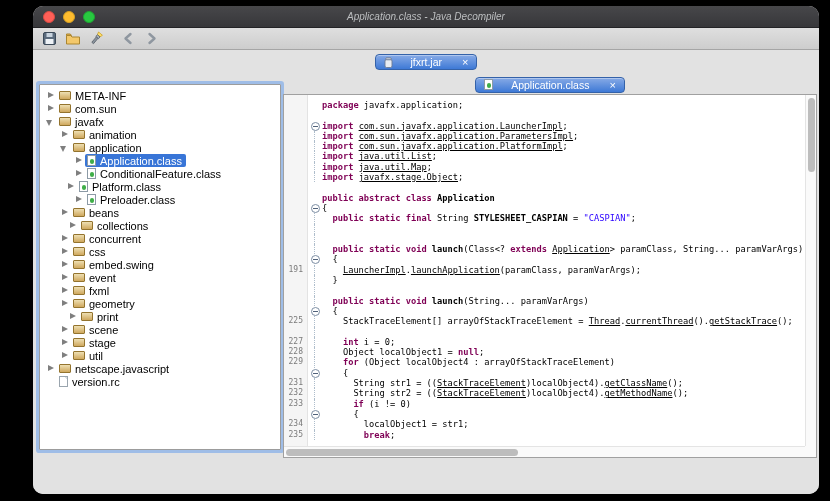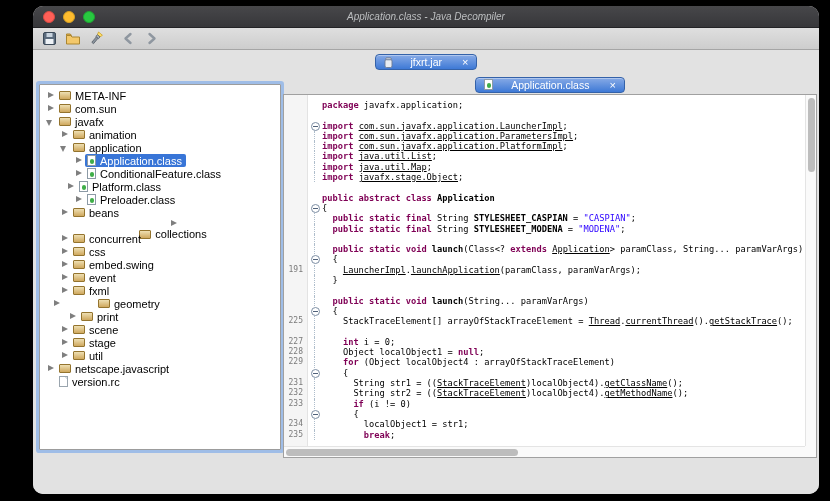--- a/index.html
+++ b/index.html
@@ -225,21 +225,21 @@
             <span class="tlabel">Preloader.class</span>
           </span>
         </div>
         <div class="tree-row" style="padding-left: 20px;">
           <span class="tri right"></span>
           <span class="row-main">
             <span class="ticon icon-package"></span>
             <span class="tlabel">beans</span>
           </span>
         </div>
-        <div class="tree-row" style="padding-left: 28px; flex-direction: column;">
+        <div class="tree-row" style="padding-left: 28px;">
           <span class="tri right"></span>
           <span class="row-main">
             <span class="ticon icon-package"></span>
             <span class="tlabel">collections</span>
           </span>
         </div>
         <div class="tree-row" style="padding-left: 20px;">
           <span class="tri right"></span>
           <span class="row-main">
             <span class="ticon icon-package"></span>
@@ -267,21 +267,21 @@
             <span class="tlabel">event</span>
           </span>
         </div>
         <div class="tree-row" style="padding-left: 20px;">
           <span class="tri right"></span>
           <span class="row-main">
             <span class="ticon icon-package"></span>
             <span class="tlabel">fxml</span>
           </span>
         </div>
-        <div class="tree-row" style="padding-left: 12px; gap: 33px;">
+        <div class="tree-row" style="padding-left: 20px;">
           <span class="tri right"></span>
           <span class="row-main">
             <span class="ticon icon-package"></span>
             <span class="tlabel">geometry</span>
           </span>
         </div>
         <div class="tree-row" style="padding-left: 28px;">
           <span class="tri right"></span>
           <span class="row-main">
             <span class="ticon icon-package"></span>
@@ -341,21 +341,21 @@
           <div class="code-line"><span class="gutter"></span><span class="fold minus"></span><span class="ctext"><span class="tok-k">import </span><span class="tok-u">com.sun.javafx.application.LauncherImpl</span><span class="tok-p">;</span></span></div>
           <div class="code-line"><span class="gutter"></span><span class="fold line"></span><span class="ctext"><span class="tok-k">import </span><span class="tok-u">com.sun.javafx.application.ParametersImpl</span><span class="tok-p">;</span></span></div>
           <div class="code-line"><span class="gutter"></span><span class="fold line"></span><span class="ctext"><span class="tok-k">import </span><span class="tok-u">com.sun.javafx.application.PlatformImpl</span><span class="tok-p">;</span></span></div>
           <div class="code-line"><span class="gutter"></span><span class="fold line"></span><span class="ctext"><span class="tok-k">import </span><span class="tok-u">java.util.List</span><span class="tok-p">;</span></span></div>
           <div class="code-line"><span class="gutter"></span><span class="fold line"></span><span class="ctext"><span class="tok-k">import </span><span class="tok-u">java.util.Map</span><span class="tok-p">;</span></span></div>
           <div class="code-line"><span class="gutter"></span><span class="fold line"></span><span class="ctext"><span class="tok-k">import </span><span class="tok-u">javafx.stage.Object</span><span class="tok-p">;</span></span></div>
           <div class="code-line"><span class="gutter"></span><span class="fold "></span><span class="ctext"></span></div>
           <div class="code-line"><span class="gutter"></span><span class="fold "></span><span class="ctext"><span class="tok-k">public abstract class </span><span class="tok-d">Application</span></span></div>
           <div class="code-line"><span class="gutter"></span><span class="fold minus"></span><span class="ctext"><span class="tok-p">{</span></span></div>
           <div class="code-line"><span class="gutter"></span><span class="fold line"></span><span class="ctext">  <span class="tok-k">public static final </span><span class="tok-p">String </span><span class="tok-d">STYLESHEET_CASPIAN</span><span class="tok-p"> = </span><span class="tok-s">"CASPIAN"</span><span class="tok-p">;</span></span></div>
-          <div class="code-line"><span class="gutter"></span><span class="fold line"></span><span class="ctext">  <span class="tok-k">public static final </span><span class="tok-p">String </span><span class="tok-d">STYLESHEET_MODENA</span><span class="tok-p"> = </span><span class="tok-s">"MODENA"</span><span class="tok-p">;</span></span></div>
+          <div class="code-line"><span class="gutter"></span><span class="fold line"></span></div>
           <div class="code-line"><span class="gutter"></span><span class="fold line"></span><span class="ctext"></span></div>
           <div class="code-line"><span class="gutter"></span><span class="fold line"></span><span class="ctext">  <span class="tok-k">public static void </span><span class="tok-d">launch</span><span class="tok-p">(Class&lt;? </span><span class="tok-k">extends </span><span class="tok-u">Application</span><span class="tok-p">&gt; paramClass, String... paramVarArgs)</span></span></div>
           <div class="code-line"><span class="gutter"></span><span class="fold minus"></span><span class="ctext">  <span class="tok-p">{</span></span></div>
           <div class="code-line"><span class="gutter">191</span><span class="fold line"></span><span class="ctext">    <span class="tok-u">LauncherImpl</span><span class="tok-p">.</span><span class="tok-u">launchApplication</span><span class="tok-p">(paramClass, paramVarArgs);</span></span></div>
           <div class="code-line"><span class="gutter"></span><span class="fold line"></span><span class="ctext">  <span class="tok-p">}</span></span></div>
           <div class="code-line"><span class="gutter"></span><span class="fold line"></span><span class="ctext"></span></div>
           <div class="code-line"><span class="gutter"></span><span class="fold line"></span><span class="ctext">  <span class="tok-k">public static void </span><span class="tok-d">launch</span><span class="tok-p">(String... paramVarArgs)</span></span></div>
           <div class="code-line"><span class="gutter"></span><span class="fold minus"></span><span class="ctext">  <span class="tok-p">{</span></span></div>
           <div class="code-line"><span class="gutter">225</span><span class="fold line"></span><span class="ctext">    <span class="tok-p">StackTraceElement[] arrayOfStackTraceElement = </span><span class="tok-u">Thread</span><span class="tok-p">.</span><span class="tok-u">currentThread</span><span class="tok-p">().</span><span class="tok-u">getStackTrace</span><span class="tok-p">();</span></span></div>
           <div class="code-line"><span class="gutter"></span><span class="fold line"></span><span class="ctext"></span></div>

